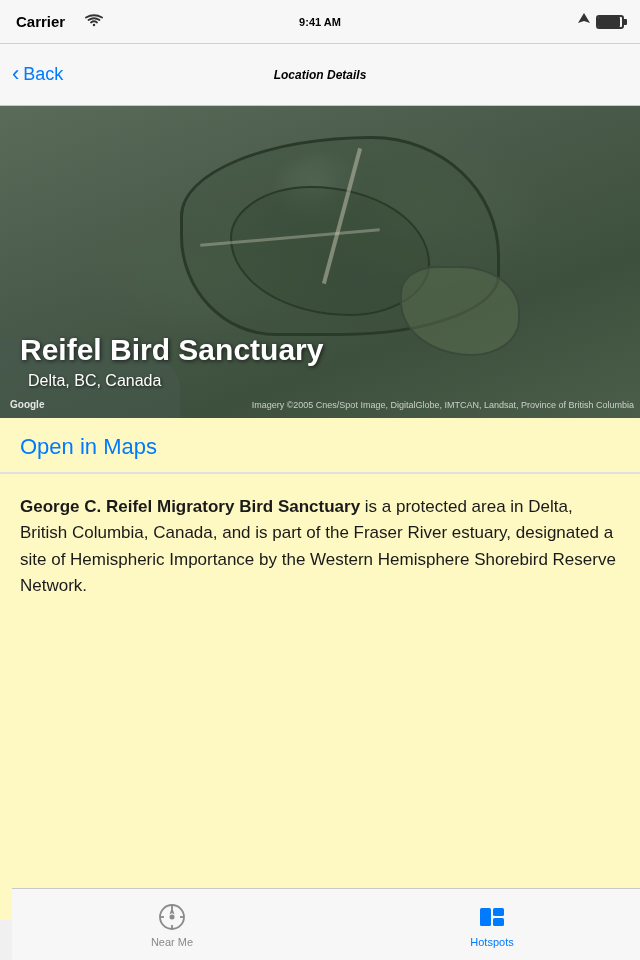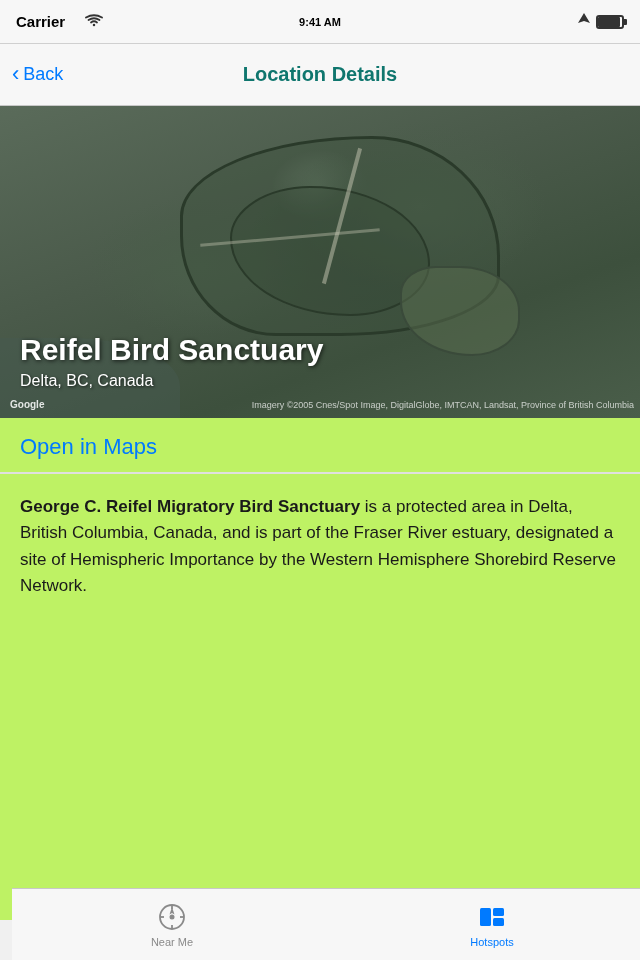--- a/index.html
+++ b/index.html
@@ -88,23 +88,24 @@
       font-size: 18px;
       cursor: pointer;
       gap: 4px;
     }
     .back-chevron {
       font-size: 22px;
       line-height: 1;
       margin-top: -1px;
     }
     .nav-title {
-      font-size: 20px;
+      font-size: 12px;
       font-weight: 700;
-      color: #0f766e;
+      color: #000000;
+      font-style: italic;
     }
 
     
     .map-container {
       width: 640px;
       height: 312px;
       position: relative;
       background: #5a6b5a;
       overflow: hidden;
     }
@@ -182,21 +183,21 @@
       left: 20px;
       color: #fff;
       font-size: 30px;
       font-weight: 700;
       text-shadow: 1px 1px 4px rgba(0,0,0,0.7);
       line-height: 1.2;
     }
     .map-location-subtitle {
       position: absolute;
       bottom: 28px;
-      left: 20px;
+      left: 28px;
       color: #fff;
       font-size: 16px;
       text-shadow: 1px 1px 3px rgba(0,0,0,0.7);
     }
     .map-google-label {
       position: absolute;
       bottom: 8px;
       left: 10px;
       color: rgba(255,255,255,0.85);
       font-size: 10px;
@@ -207,21 +208,21 @@
       bottom: 8px;
       right: 6px;
       color: rgba(255,255,255,0.7);
       font-size: 9px;
       text-align: right;
       max-width: 420px;
     }
 
     
     .content-area {
-      background: #bef264;
+      background: #fef9c3;
       height: calc(960px - 44px - 62px - 280px - 72px);
       overflow-y: auto;
     }
     .open-in-maps {
       padding: 16px 20px 12px;
       border-bottom: 1px solid #e0e0e0;
     }
     .open-in-maps-link {
       color: #007aff;
       font-size: 22px;

